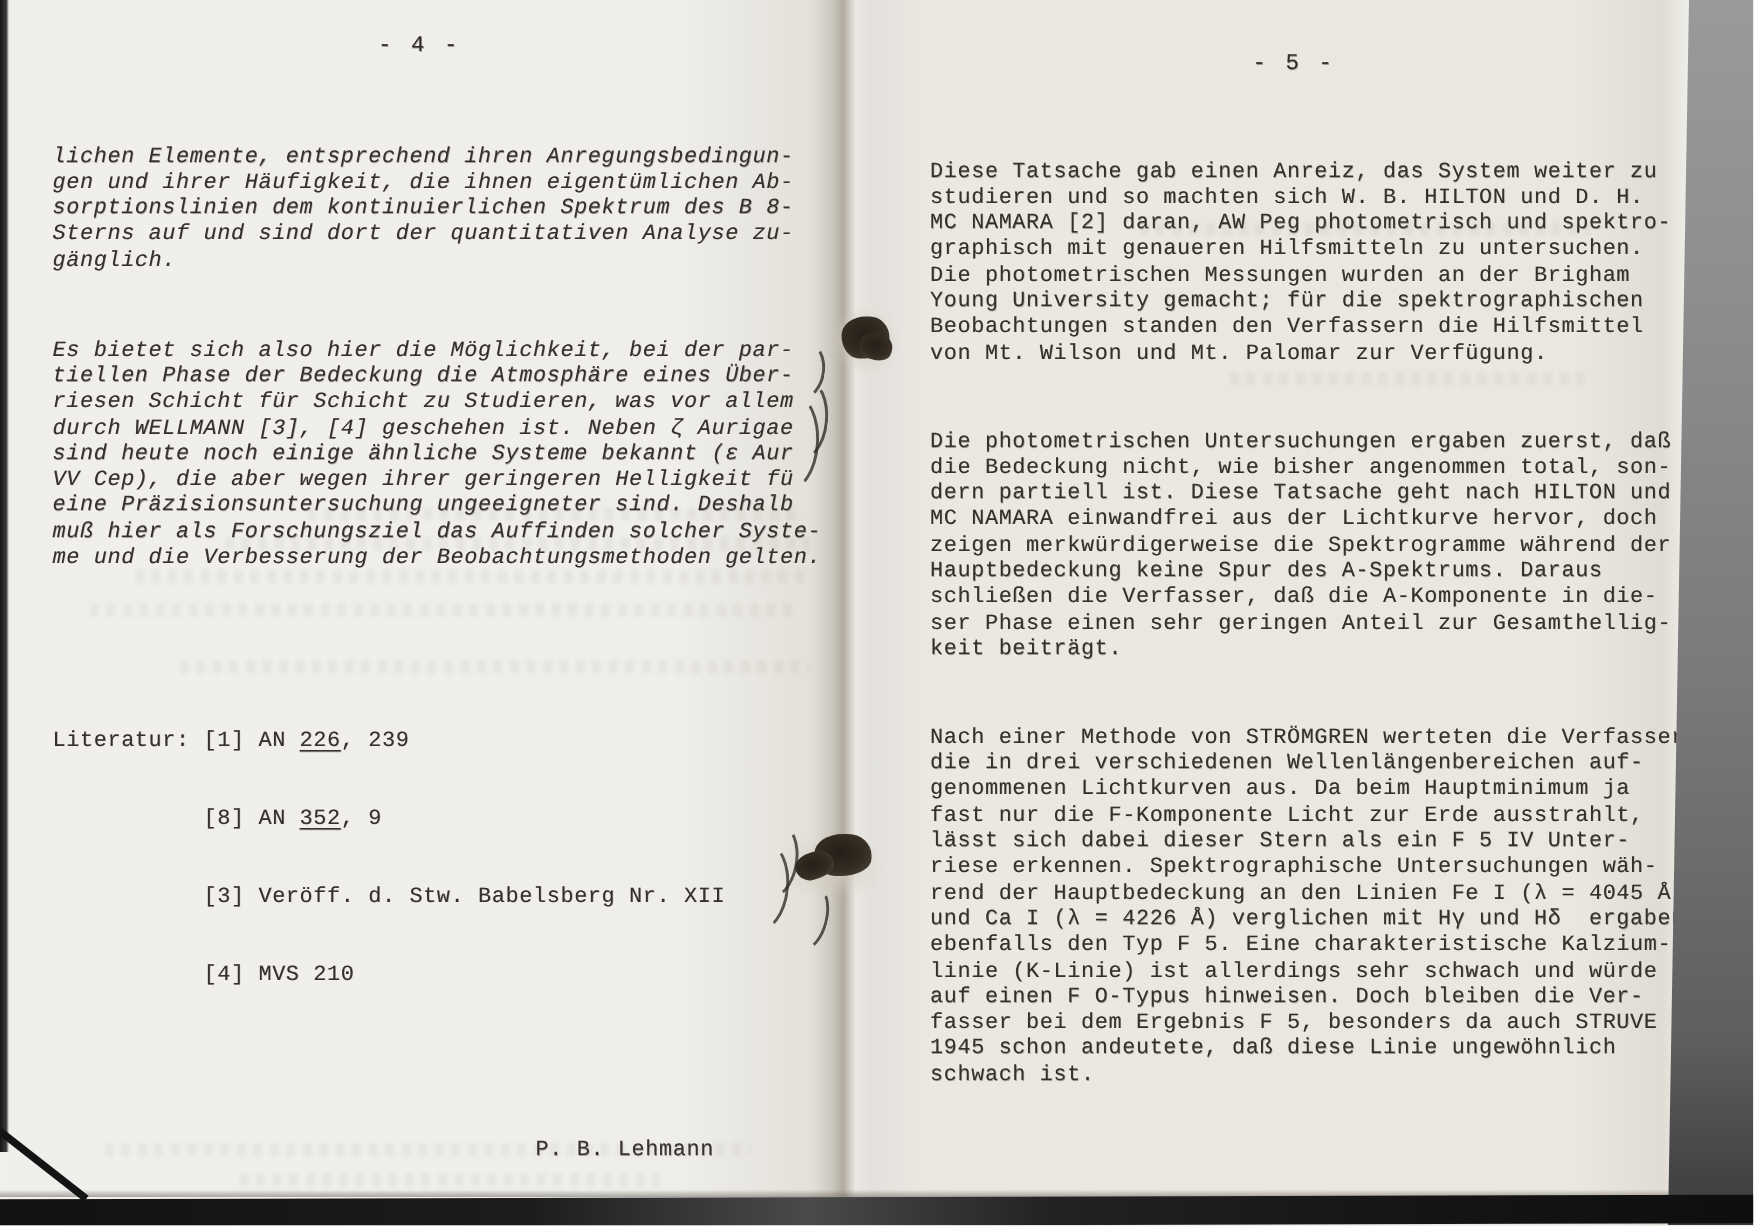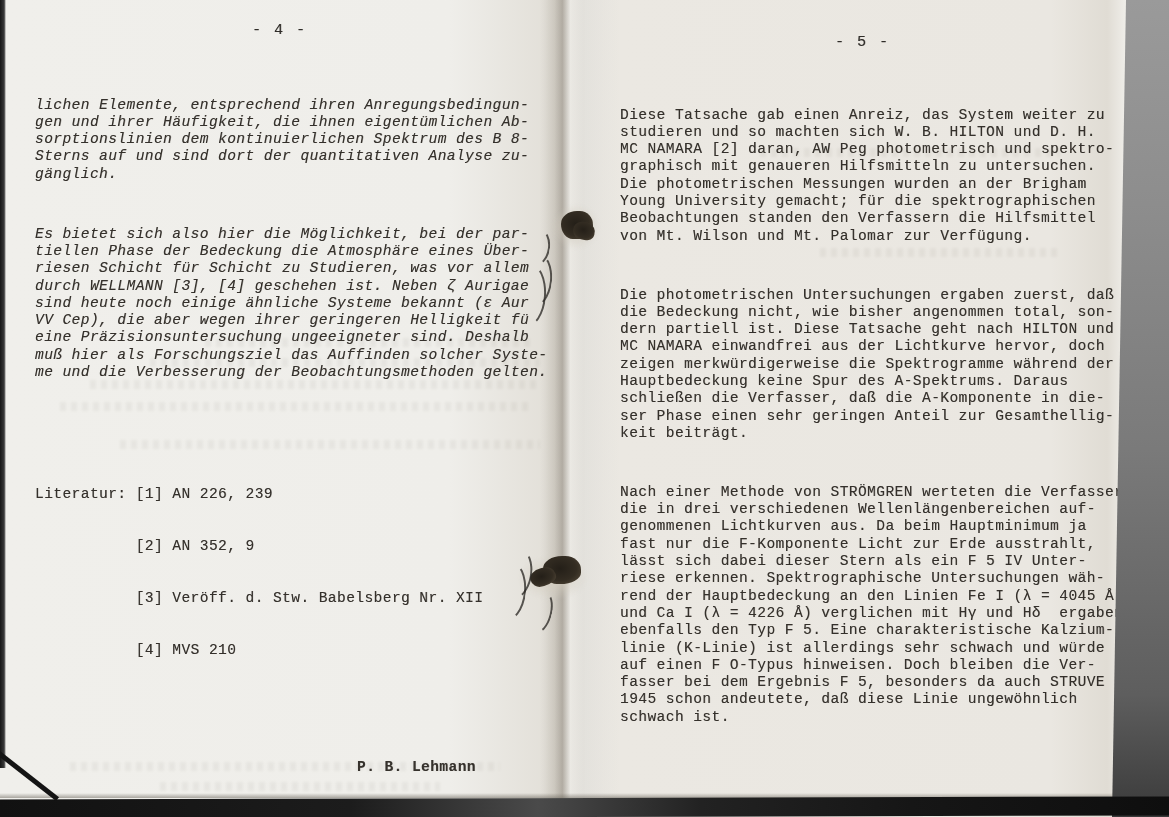--- a/index.html
+++ b/index.html
@@ -31,22 +31,22 @@
   .text-col{
     position:absolute;
     font-size:14.5px;line-height:17.3px;letter-spacing:0.45px;
     white-space:pre;
     text-shadow:0.35px 0.35px 0.25px rgba(50,45,40,.4);
   }
   .para{margin:0 0 7px 0;white-space:pre;}
   #left-page .para{margin-bottom:8px;font-style:italic;}
   .lit-block{margin-top:10px;}
   .lit-line{white-space:pre;}
-  .lit-u{text-underline-offset:2.5px;}
-  .signature{margin-top:14px;margin-left:322px;white-space:pre;font-weight:bold;}
+  .lit-u{text-decoration:underline;text-underline-offset:2.5px;}
+  .signature{margin-top:14px;margin-left:322px;white-space:pre;}
   
   .artifact{position:absolute;}
   #scan-edge-left{
     left:0;top:0;width:6px;height:768px;
     background:linear-gradient(90deg,#161616 0%,#3a3a3a 70%,rgba(60,60,60,0) 100%);
   }
   #scan-corner-bottom-left{
     left:-14px;top:772px;width:80px;height:5px;
     background:#141414;
     transform:rotate(38deg);
@@ -114,21 +114,21 @@
 riesen Schicht für Schicht zu Studieren, was vor allem
 durch WELLMANN [3], [4] geschehen ist. Neben ζ Aurigae
 sind heute noch einige ähnliche Systeme bekannt (ε Aur
 VV Cep), die aber wegen ihrer geringeren Helligkeit fü
 eine Präzisionsuntersuchung ungeeigneter sind. Deshalb
 muß hier als Forschungsziel das Auffinden solcher Syste-
 me und die Verbesserung der Beobachtungsmethoden gelten.</div>
 
       <div class="lit-block">
         <div class="lit-line"><span>Literatur: [1] AN </span><span class="lit-u">226</span><span>, 239</span></div>
-        <div class="lit-line"><span>           [2] AN </span><span class="lit-u">352</span><span>, 9</span></div>
+        <div class="lit-line"><span>           [8] AN </span><span class="lit-u">352</span><span>, 9</span></div>
         <div class="lit-line"><span>           [3] Veröff. d. Stw. Babelsberg Nr. XII</span></div>
         <div class="lit-line"><span>           [4] MVS 210</span></div>
       </div>
 
       <div class="signature">P. B. Lehmann</div>
       
       
     </div>
   </div>
 

